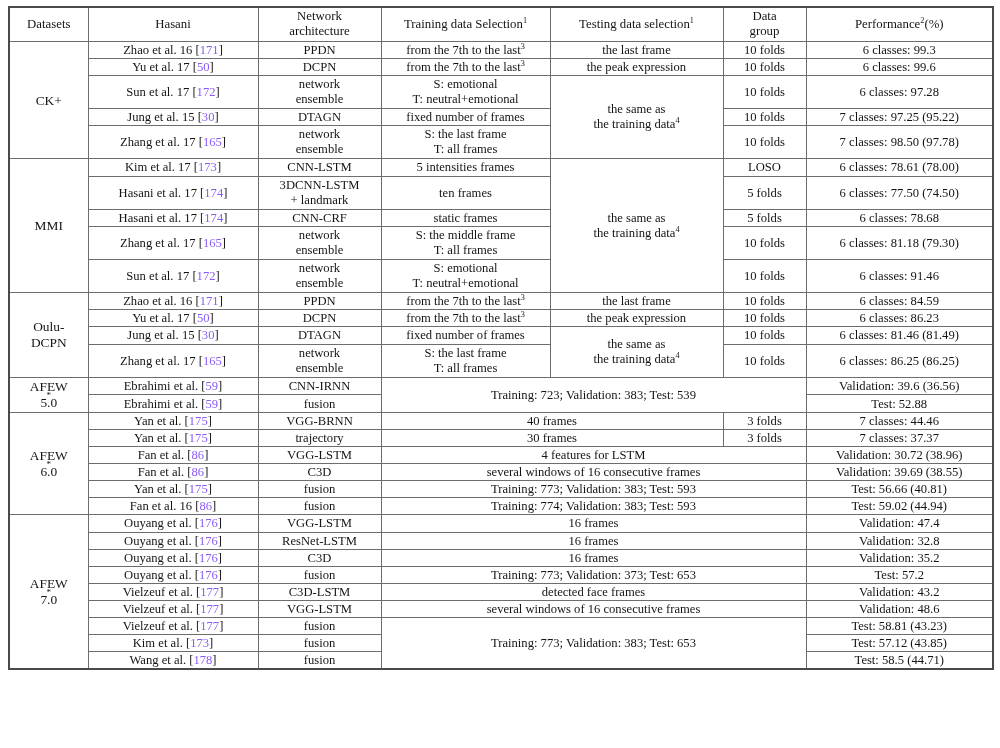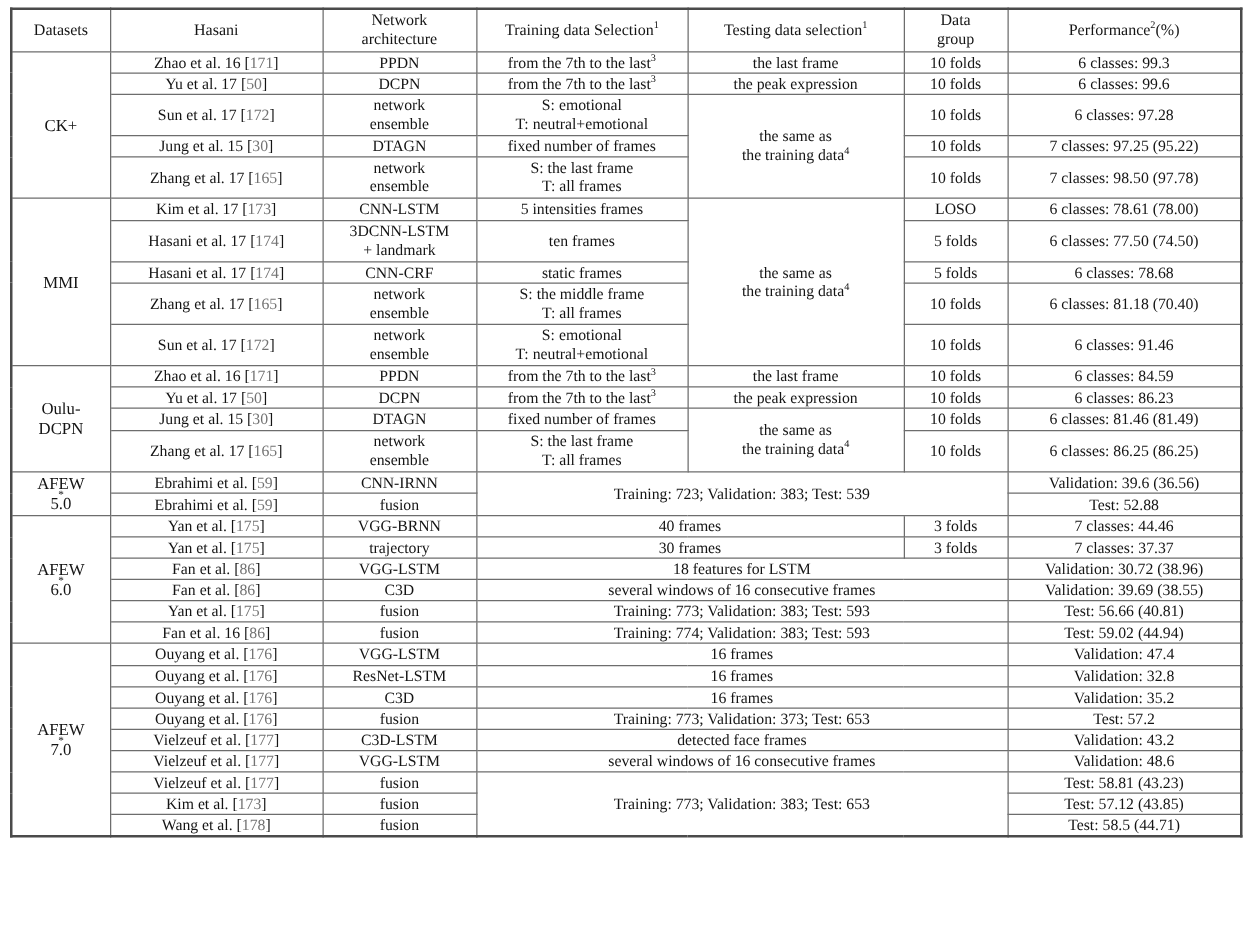--- a/index.html
+++ b/index.html
@@ -49,21 +49,21 @@
     font-size: 12.8px;
   }
   .sec-top td { border-top: 2px solid #4a4a4a; }
   .ds {
     font-weight: bold;
     font-size: 13.4px;
     border-left: 2px solid #4a4a4a;
   }
   .lastcol { border-right: 2px solid #4a4a4a; }
   sup { font-size: 8.2px; vertical-align: super; line-height: 0; }
-  .cite { color: #737373; margin-top: 14px; }
+  .cite { color: #8b5cf6; margin-top: 14px; }
   .two-line { line-height: 1.2; }
   .two-line span { display: block; }
   .asterisk { font-size: 9px; vertical-align: super; line-height: 0; }
 </style>
 </head>
 <body>
 
 <div id="table-wrap">
   <table class="perf">
     <colgroup>
@@ -178,21 +178,21 @@
           <td><span>Zhang et al. 17</span> [<span class="cite">165</span>]</td>
           <td class="two-line">
             <span>network</span>
             <span>ensemble</span>
           </td>
           <td class="two-line">
             <span>S: the middle frame</span>
             <span>T: all frames</span>
           </td>
           <td>10 folds</td>
-          <td class="lastcol">6 classes: 81.18 (70.40)</td>
+          <td class="lastcol">6 classes: 81.18 (79.30)</td>
         </tr>
         <tr>
           <td><span>Sun et al. 17</span> [<span class="cite">172</span>]</td>
           <td class="two-line">
             <span>network</span>
             <span>ensemble</span>
           </td>
           <td class="two-line">
             <span>S: emotional</span>
             <span>T: neutral+emotional</span>
@@ -273,21 +273,21 @@
         <tr>
           <td><span>Yan et al.</span> [<span class="cite">175</span>]</td>
           <td>trajectory</td>
           <td colspan="2">30 frames</td>
           <td>3 folds</td>
           <td class="lastcol">7 classes: 37.37</td>
         </tr>
         <tr>
           <td><span>Fan et al.</span> [<span class="cite">86</span>]</td>
           <td>VGG-LSTM</td>
-          <td colspan="3">18 features for LSTM</td>
+          <td colspan="3">4 features for LSTM</td>
           <td class="lastcol">Validation: 30.72 (38.96)</td>
         </tr>
         <tr>
           <td><span>Fan et al.</span> [<span class="cite">86</span>]</td>
           <td>C3D</td>
           <td colspan="3">several windows of 16 consecutive frames</td>
           <td class="lastcol">Validation: 39.69 (38.55)</td>
         </tr>
         <tr>
           <td><span>Yan et al.</span> [<span class="cite">175</span>]</td>

